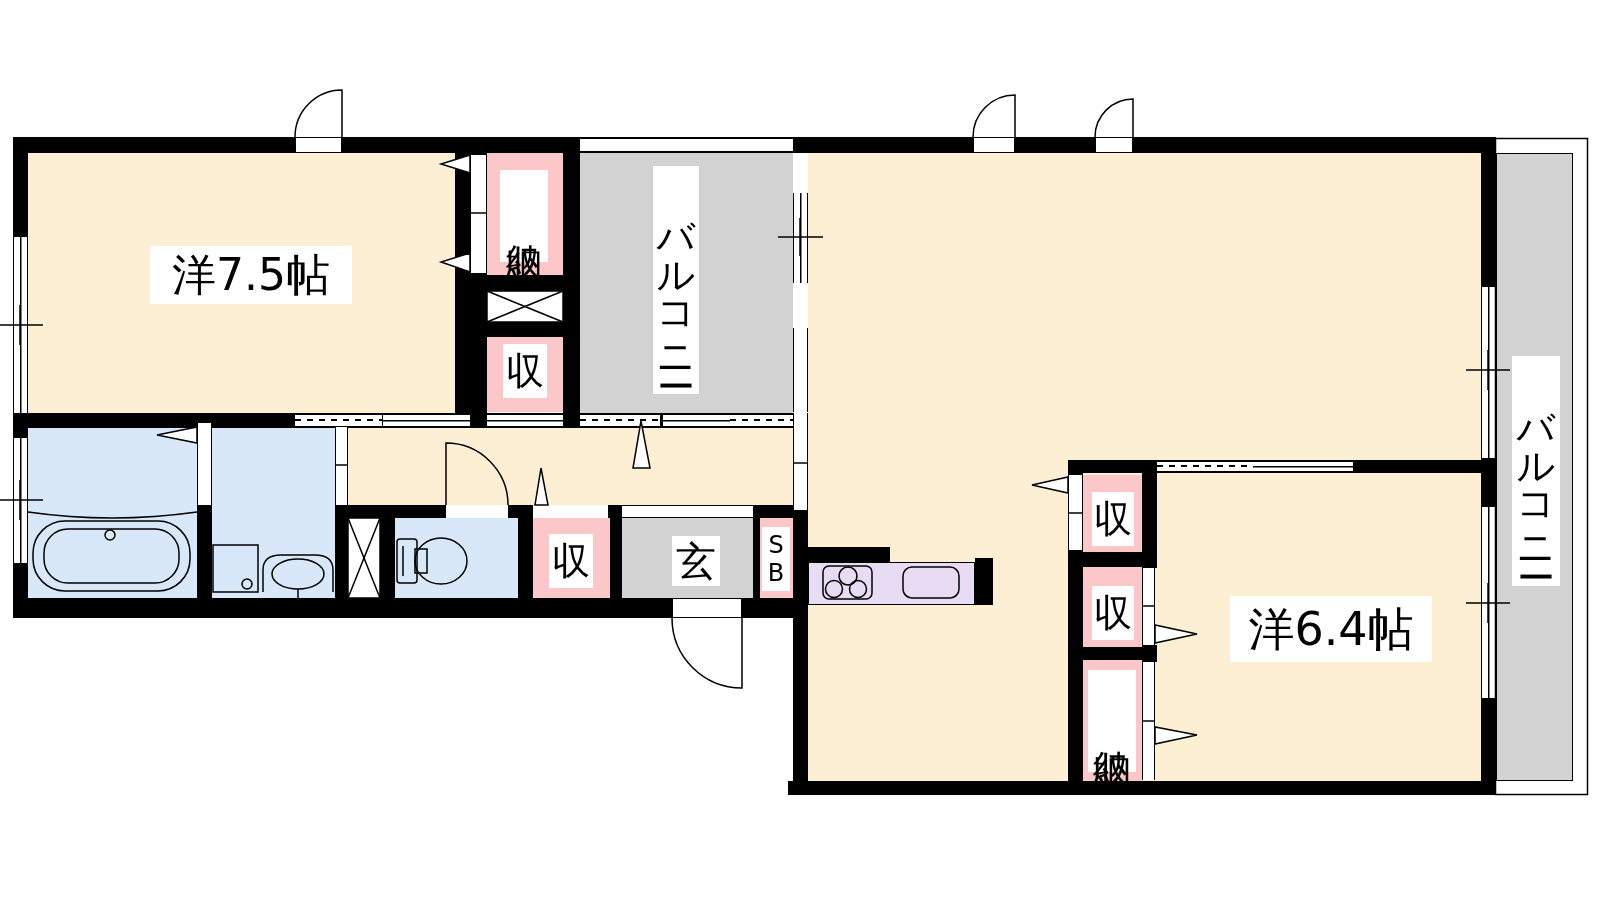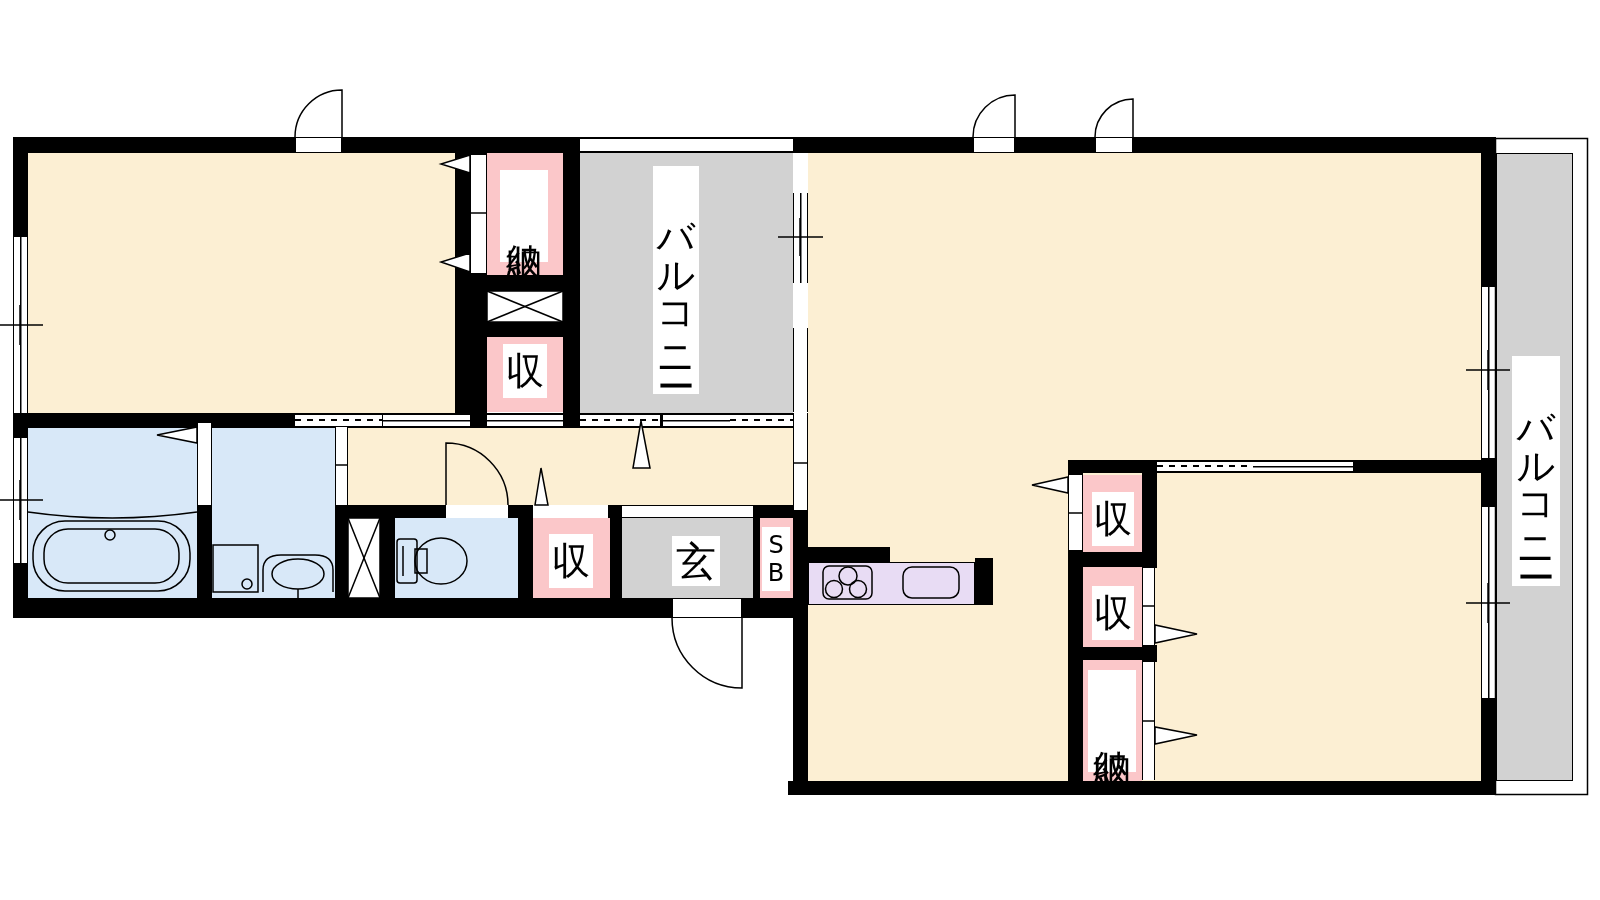--- a/index.html
+++ b/index.html
@@ -193,24 +193,26 @@
       <circle cx="848" cy="576" r="9"></circle>
       <circle cx="834" cy="589" r="8.5"></circle>
       <circle cx="858" cy="589" r="8.5"></circle>
     </g>
 
     <g>
       <rect x="903" y="567" width="56" height="31" rx="9"></rect>
     </g>
   </svg>
 
+  <div class="lbl" style="left:150px;top:246px;width:202px;height:58px;font-size:44px;">洋7.5帖</div>
   <div class="lbl v" style="left:500px;top:170px;width:48px;height:92px;font-size:36px;">収納</div>
   <div class="lbl" style="left:503px;top:344px;width:44px;height:54px;font-size:38px;">収</div>
   <div class="lbl v" style="left:653px;top:166px;width:46px;height:228px;font-size:38px;">バルコニー</div>
   <div class="lbl v" style="left:1512px;top:356px;width:48px;height:230px;font-size:38px;">バルコニー</div>
+  <div class="lbl" style="left:1230px;top:596px;width:202px;height:66px;font-size:46px;">洋6.4帖</div>
   <div class="lbl" style="left:1092px;top:492px;width:42px;height:54px;font-size:38px;">収</div>
   <div class="lbl" style="left:1092px;top:586px;width:42px;height:54px;font-size:38px;">収</div>
   <div class="lbl v" style="left:1088px;top:670px;width:48px;height:102px;font-size:38px;">収納</div>
   <div class="lbl" style="left:549px;top:534px;width:44px;height:54px;font-size:38px;">収</div>
   <div class="lbl" style="left:672px;top:536px;width:48px;height:50px;font-size:40px;">玄</div>
   <div class="lbl v" style="left:762px;top:527px;width:28px;height:64px;font-size:24px;">SB</div>
 
 </div>
 
 </body></html>

